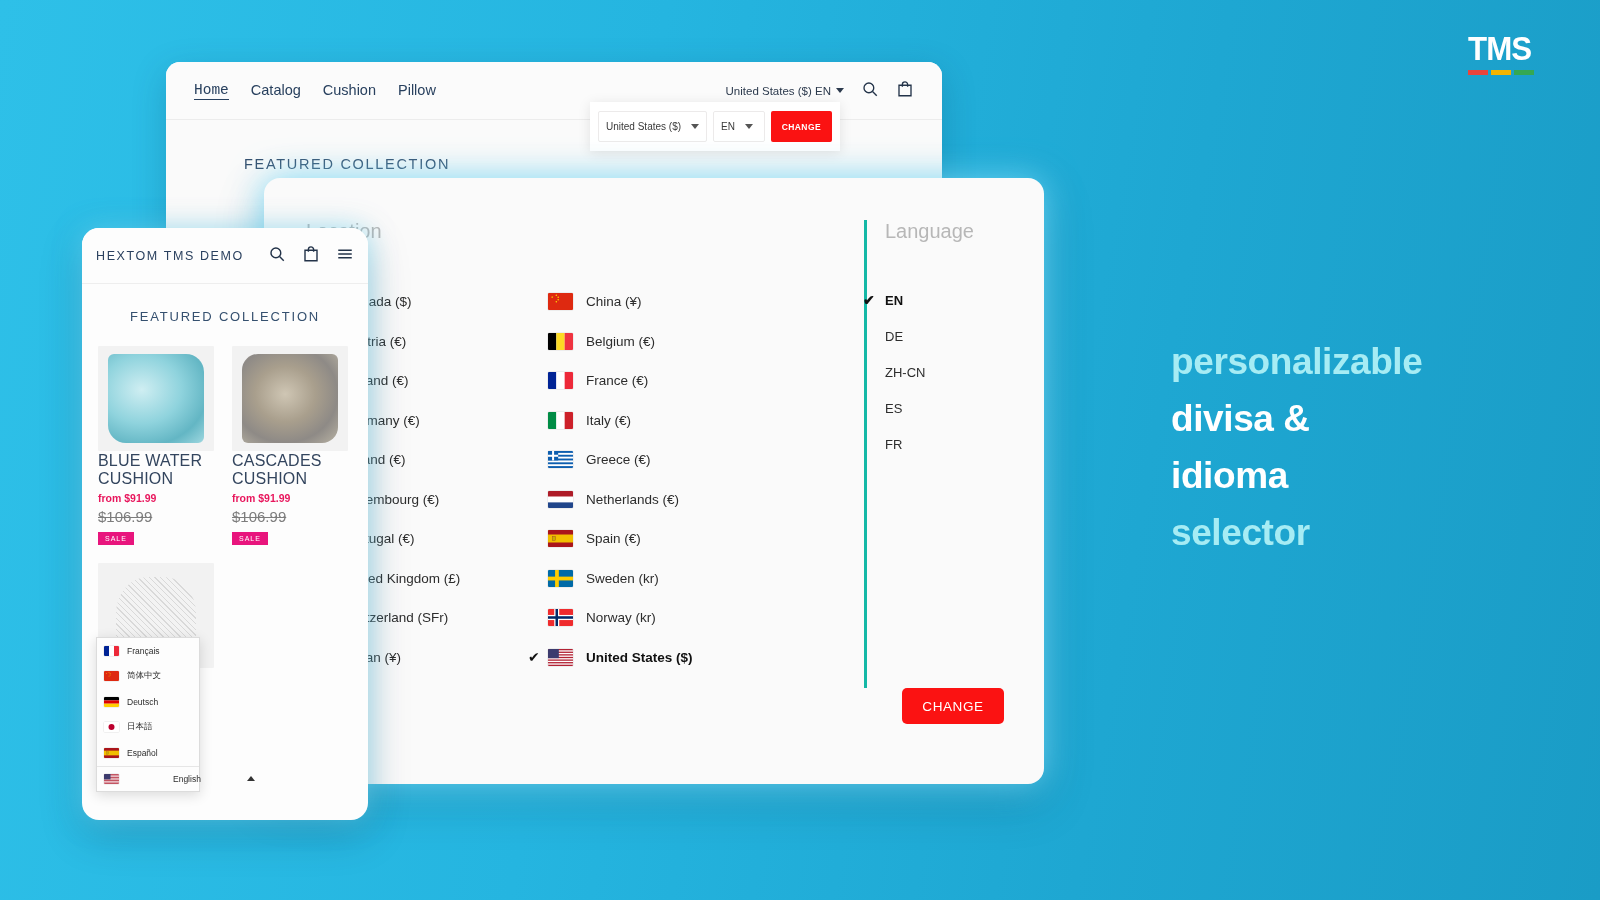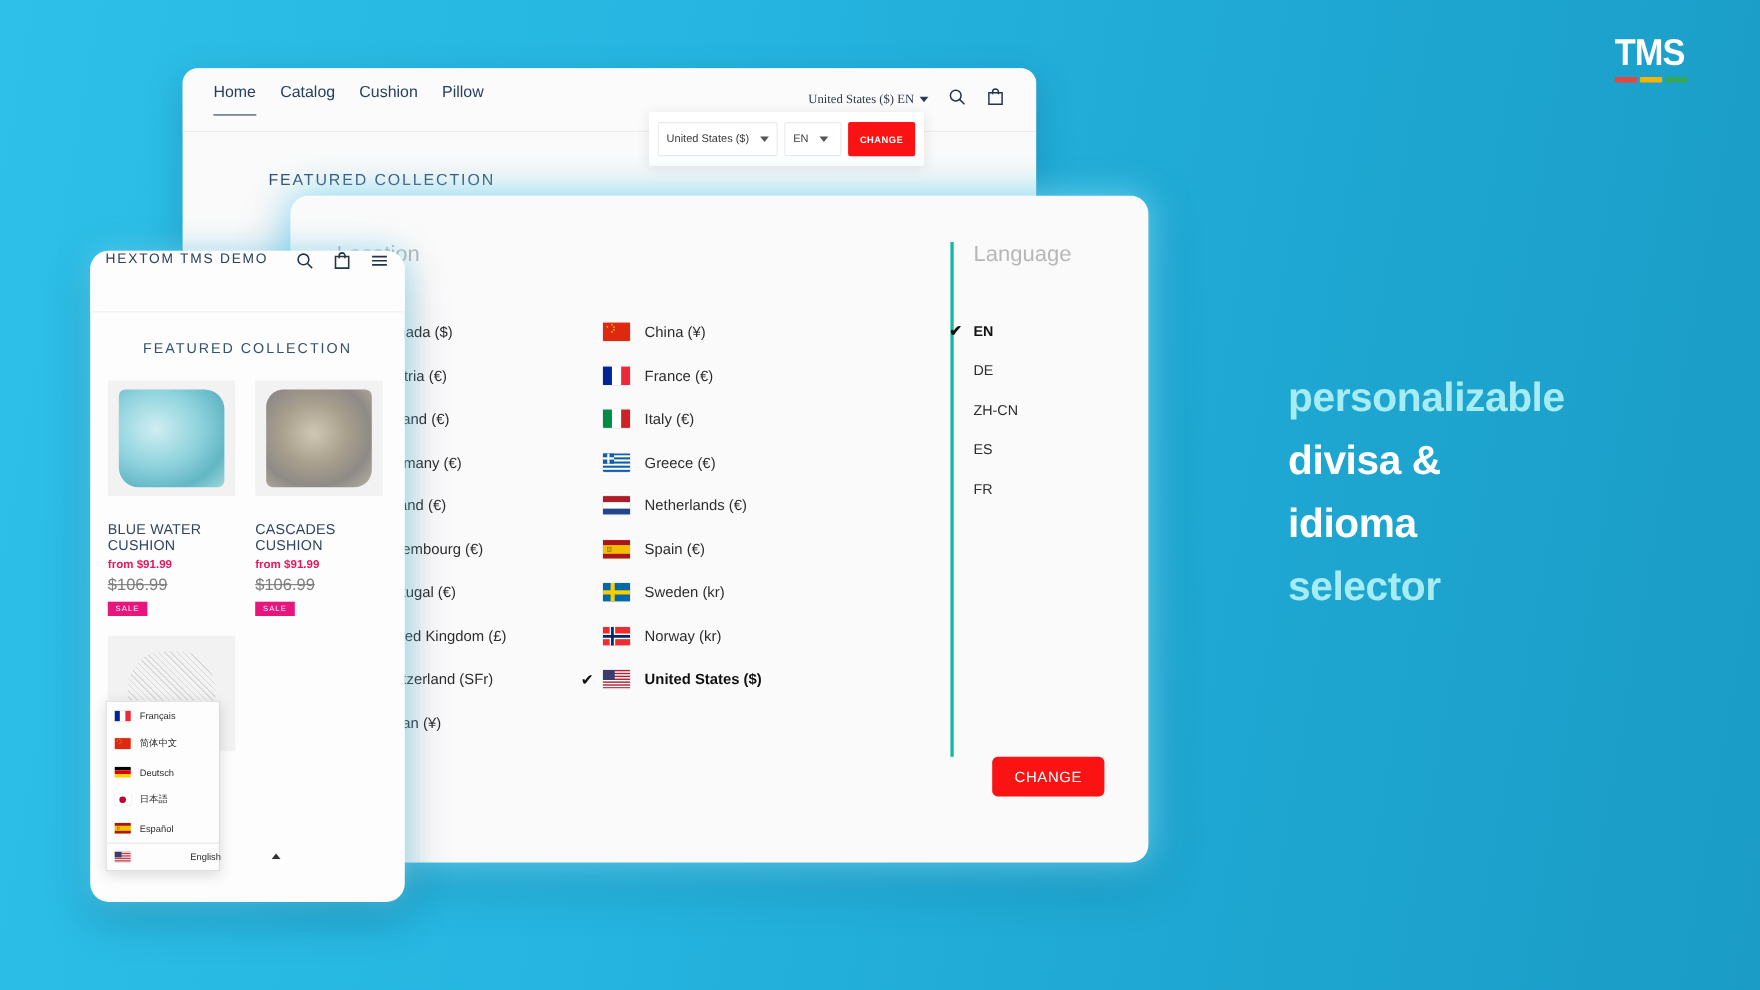--- a/index.html
+++ b/index.html
@@ -27,22 +27,22 @@
     background: #fafafa; border-radius: 14px;
     box-shadow: 0 10px 34px rgba(0,60,90,.22);
     overflow: hidden;
   }
   #desktop-topbar {
     height: 58px; display: flex; align-items: center;
     padding: 0 28px; border-bottom: 1px solid #ececec; background: #fbfbfb;
   }
   .dnav { display: flex; gap: 22px; font-size: 14.5px; color: #28405e; }
   .dnav span { cursor: pointer; }
-  .dnav span.active { border-bottom: 1.5px solid #28405e; padding-bottom: 12px; }
-  #desktop-right { margin-left: auto; display: flex; align-items: center; gap: 17px; font-family: Liberation Serif, serif; }
+  .dnav span.active { border-bottom: 1.5px solid #28405e; padding-bottom: 1px; font-family: Liberation Mono, monospace; }
+  #desktop-right { margin-left: auto; display: flex; align-items: center; gap: 17px; }
   #desktop-right .sel { font-size: 11.5px; color: #2c3a4d; display:flex; align-items:center; gap:5px;}
   .caret-d { width:0;height:0;border-left:4px solid transparent;border-right:4px solid transparent;border-top:5px solid #2c3a4d; }
   .ico { width: 18px; height: 18px; color: #233349; }
   #currency-popover {
     position: absolute; left: 424px; top: 40px; width: 250px; height: 49px;
     background: #fff; box-shadow: 0 2px 12px rgba(0,0,0,.10);
     display: flex; align-items: center; gap: 6px; padding: 0 8px;
   }
   .mini-select {
     height: 31px; border: 1px solid #eceaea; background: #fff; border-radius: 2px;
@@ -88,30 +88,30 @@
     font-family: "Liberation Sans", sans-serif;
   }
 
   
   #phone-mock {
     position: absolute; left: 82px; top: 228px; width: 286px; height: 592px;
     background: #fdfdfd; border-radius: 17px; overflow: hidden;
     box-shadow: 0 0 26px rgba(120,225,255,.55), 0 14px 40px rgba(0,50,80,.28);
   }
   #phone-topbar {
-    height: 56px; display: flex; align-items: flex-start; padding: 0 14px;
+    height: 56px; display: flex; align-items: center; padding: 0 14px;
     border-bottom: 1px solid #eee; background: #fdfdfd;
   }
   #phone-brand { font-size: 12.5px; letter-spacing: 1.6px; color: #2b415f; font-weight: 500; }
   #phone-icons { margin-left: auto; display: flex; align-items: center; gap: 16px; color: #233349; }
   #phone-featured { text-align: center; font-size: 13px; letter-spacing: 1.8px; color: #35506f; margin-top: 25px; font-weight: 500;}
   #phone-grid { display: flex; gap: 18px; padding: 0 16px; margin-top: 22px; }
   .pcard { width: 116px; }
   .pimg { width: 116px; height: 105px; background: #f2f2f2; position: relative; overflow: hidden; border-radius:1px;}
-  .pname { font-size: 13px; color: #33455e; margin-top: 22px; letter-spacing: .2px; }
+  .pname { font-size: 16px; color: #33455e; margin-top: 1px; letter-spacing: .2px; }
   .pprice { font-size: 10.5px; color: #e8175d; font-weight: 700; margin-top: 4px; }
   .pold { font-size: 15px; color: #7d7d7d; text-decoration: line-through; margin-top: 4px; }
   .psale { display: inline-block; margin-top: 7px; background: #e8157d; color: #fff; font-size: 7px; letter-spacing: 1px; padding: 3px 7px; }
   #phone-row2 { padding: 0 16px; margin-top: 18px; }
 
   
   .pillow-a { position:absolute; inset: 8px 10px; border-radius: 6px 18px 6px 18px;
     background: radial-gradient(ellipse at 35% 40%, #cfeef2 0%, #8fd3dd 45%, #63b6c4 75%, #9fd8e0 100%); }
   .pillow-b { position:absolute; inset: 8px 10px; border-radius: 16px 6px 16px 6px;
     background: radial-gradient(ellipse at 45% 45%, #cfc6b4 0%, #a99f8d 40%, #8e8a86 70%, #b9b3a4 100%); }
@@ -289,20 +289,28 @@
                   <path d="M5 3.4l.9 2.7-2.3-1.7h2.8L4.1 6.1z" fill="#ffde00"></path>
                   <circle cx="10" cy="2.6" r=".9" fill="#ffde00"></circle>
                   <circle cx="12.2" cy="5" r=".9" fill="#ffde00"></circle>
                   <circle cx="12.2" cy="8" r=".9" fill="#ffde00"></circle>
                   <circle cx="10" cy="10.2" r=".9" fill="#ffde00"></circle>
                 </svg></span>
               <span class="loc-label">China (¥)</span>
             </div>
             <div class="loc-row">
               <span class="flag"><svg viewBox="0 0 30 20" preserveAspectRatio="none" width="100%" height="100%">
+                  <rect width="10" height="20" fill="#000"></rect>
+                  <rect x="10" width="10" height="20" fill="#fdda24"></rect>
+                  <rect x="20" width="10" height="20" fill="#ef3340"></rect>
+                </svg></span>
+              <span class="loc-label">Belgium (€)</span>
+            </div>
+            <div class="loc-row">
+              <span class="flag"><svg viewBox="0 0 30 20" preserveAspectRatio="none" width="100%" height="100%">
                   <rect width="10" height="20" fill="#002395"></rect>
                   <rect x="10" width="10" height="20" fill="#fff"></rect>
                   <rect x="20" width="10" height="20" fill="#ed2939"></rect>
                 </svg></span>
               <span class="loc-label">France (€)</span>
             </div>
             <div class="loc-row">
               <span class="flag"><svg viewBox="0 0 30 20" preserveAspectRatio="none" width="100%" height="100%">
                   <rect width="10" height="20" fill="#008c45"></rect>
                   <rect x="10" width="10" height="20" fill="#fff"></rect>

